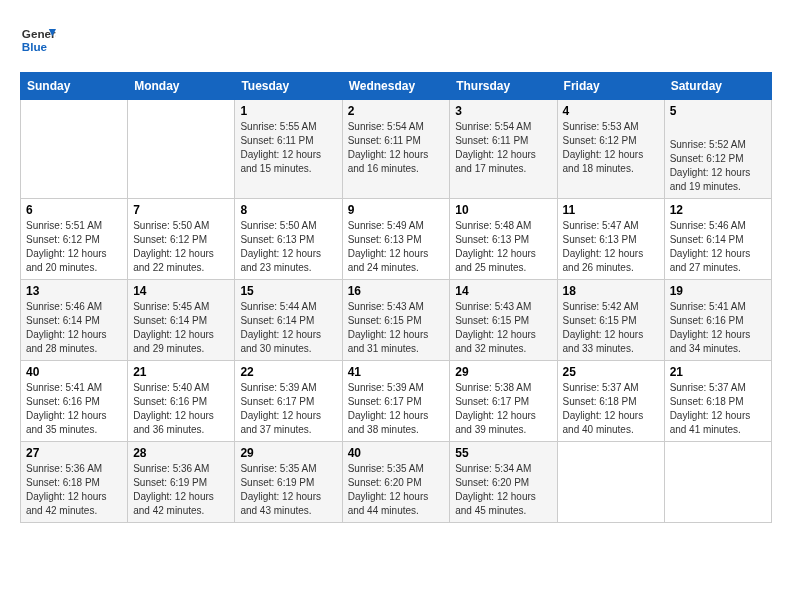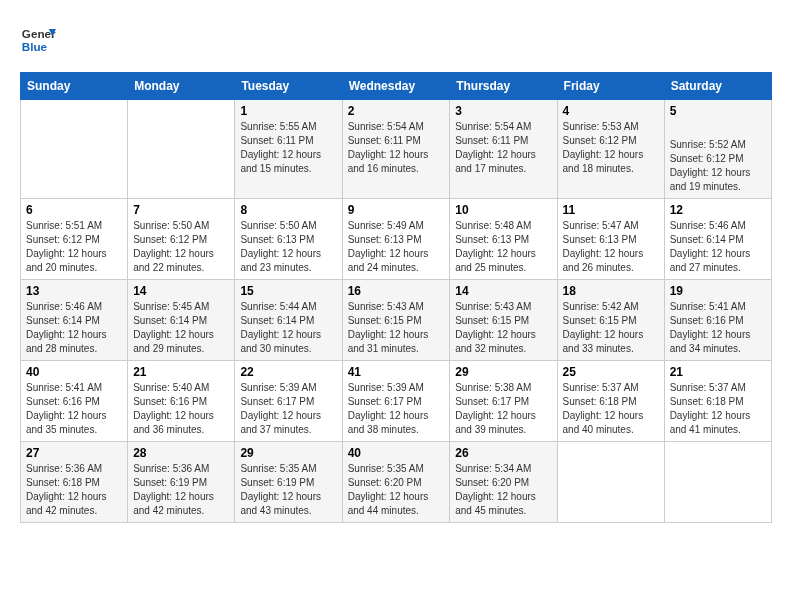--- a/index.html
+++ b/index.html
@@ -294,21 +294,21 @@
 Sunset: 6:19 PM
 Daylight: 12 hours and 43 minutes.</div>
         </td>
         <td>
           <span class="day-num">40</span>
           <div class="day-info" style="white-space: pre-line;">Sunrise: 5:35 AM
 Sunset: 6:20 PM
 Daylight: 12 hours and 44 minutes.</div>
         </td>
         <td>
-          <span class="day-num">26</span>
+          <span class="day-num">55</span>
           <div class="day-info" style="white-space: pre-line;">Sunrise: 5:34 AM
 Sunset: 6:20 PM
 Daylight: 12 hours and 45 minutes.</div>
         </td>
         <td class="empty"></td>
         <td class="empty"></td>
       </tr>
     </tbody>
 </table>
 

